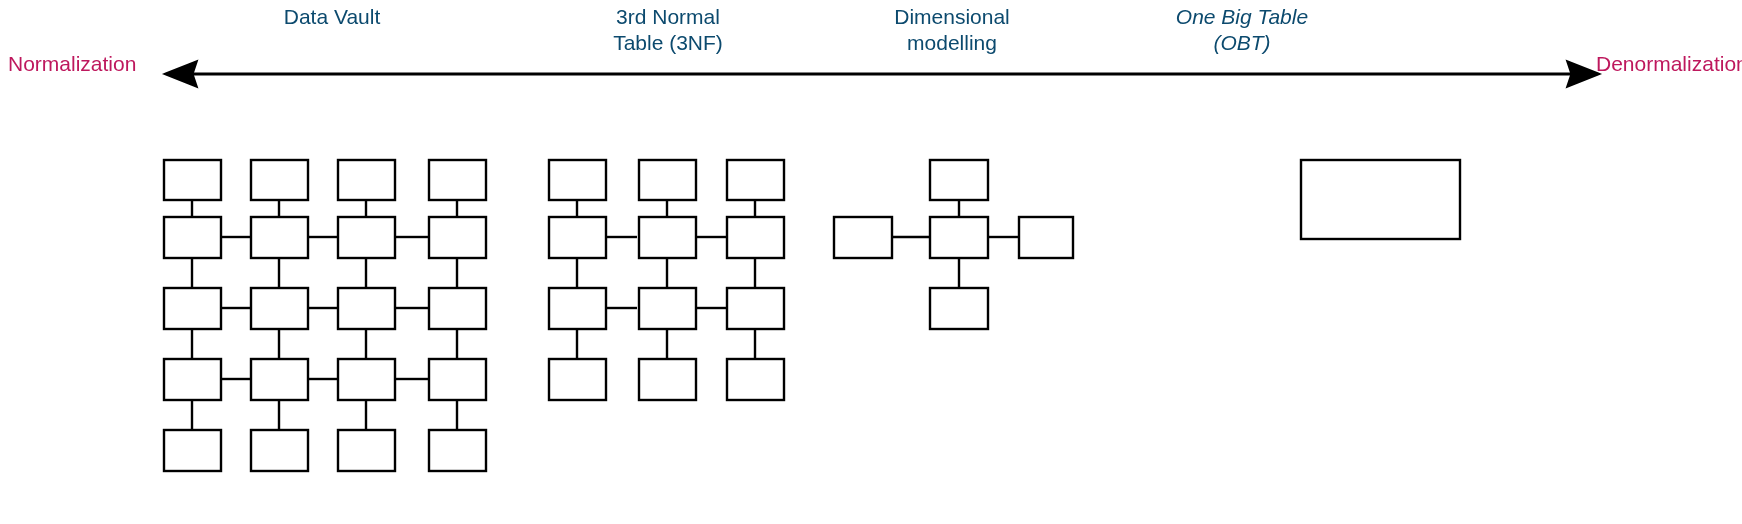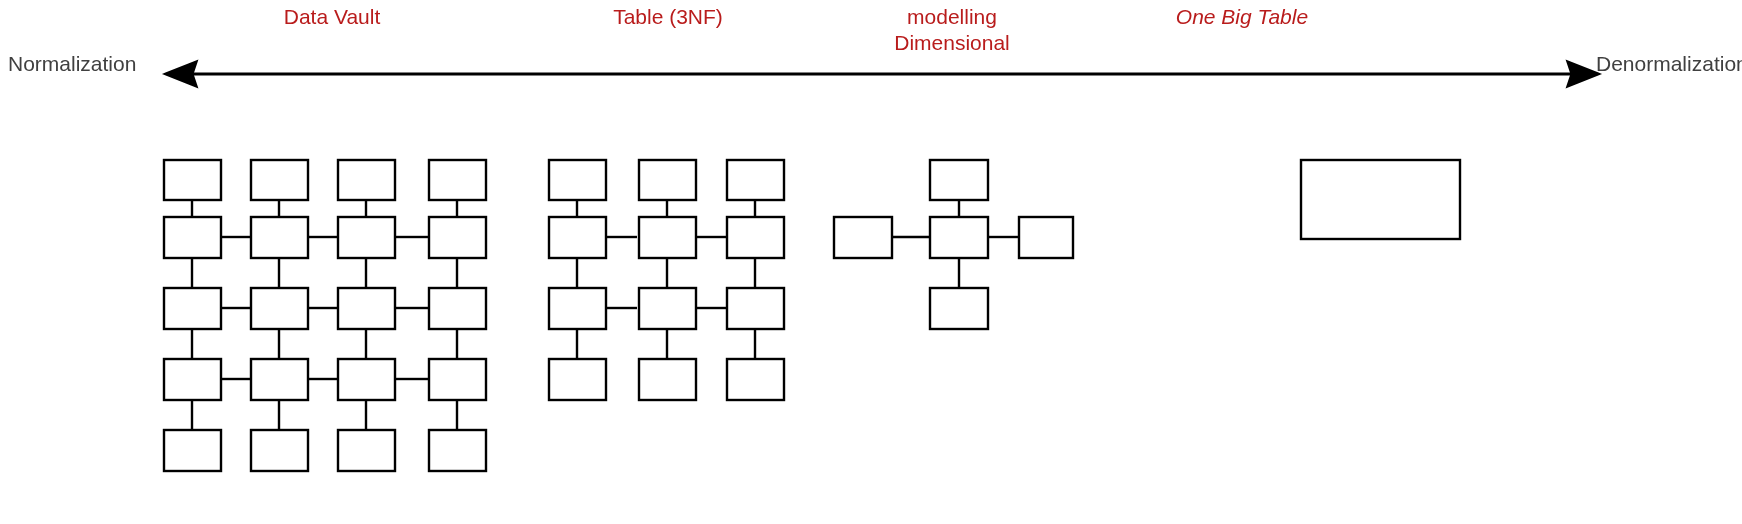--- a/index.html
+++ b/index.html
@@ -18,39 +18,39 @@
   #canvas {
     position: absolute;
     inset: 0;
     width: 1742px;
     height: 524px;
   }
   .axis-label {
     position: absolute;
     font-size: 21px;
     line-height: 24px;
-    color: #404040;
+    color: #be185d;
     white-space: nowrap;
   }
   #label-normalization {
     left: 8px;
     top: 52px;
   }
   #label-denormalization {
     left: 1596px;
     top: 52px;
   }
   .approach-label {
     position: absolute;
     top: 4px;
     width: 260px;
     text-align: center;
     font-size: 21px;
     line-height: 26px;
-    color: #b91c1c;
+    color: #0c4a6e;
   }
   .approach-label .ln { display: block; }
   #approach-0 { left: 202px; }
   #approach-1 { left: 538px; }
   #approach-2 { left: 822px; }
   #approach-3 { left: 1112px; font-style: italic; }
 
   svg#diagram {
     position: absolute;
     left: 0;
@@ -81,30 +81,32 @@
 
   <div class="axis-label" id="label-normalization">Normalization</div>
 
   <div class="axis-label" id="label-denormalization">Denormalization</div>
 
   <div class="approach-label" id="approach-0">
     <span class="ln">Data Vault</span>
   </div>
 
   <div class="approach-label" id="approach-1">
+    <span class="ln">3rd Normal</span>
     <span class="ln">Table (3NF)</span>
   </div>
 
   <div class="approach-label" id="approach-2">
+    <span class="ln">Dimensional</span>
     <span class="ln">modelling</span>
-    <span class="ln">Dimensional</span>
   </div>
 
   <div class="approach-label" id="approach-3">
     <span class="ln">One Big Table</span>
+    <span class="ln">(OBT)</span>
   </div>
 
   <svg id="diagram" viewBox="0 0 1742 524" xmlns="http://www.w3.org/2000/svg">
 
     <g>
       <line class="axis" x1="185" y1="74" x2="1579" y2="74"></line>
       <polygon class="head" points="166,74 196,62 192,74 196,86"></polygon>
       <polygon class="head" points="1598,74 1568,62 1572,74 1568,86"></polygon>
     </g>
 

